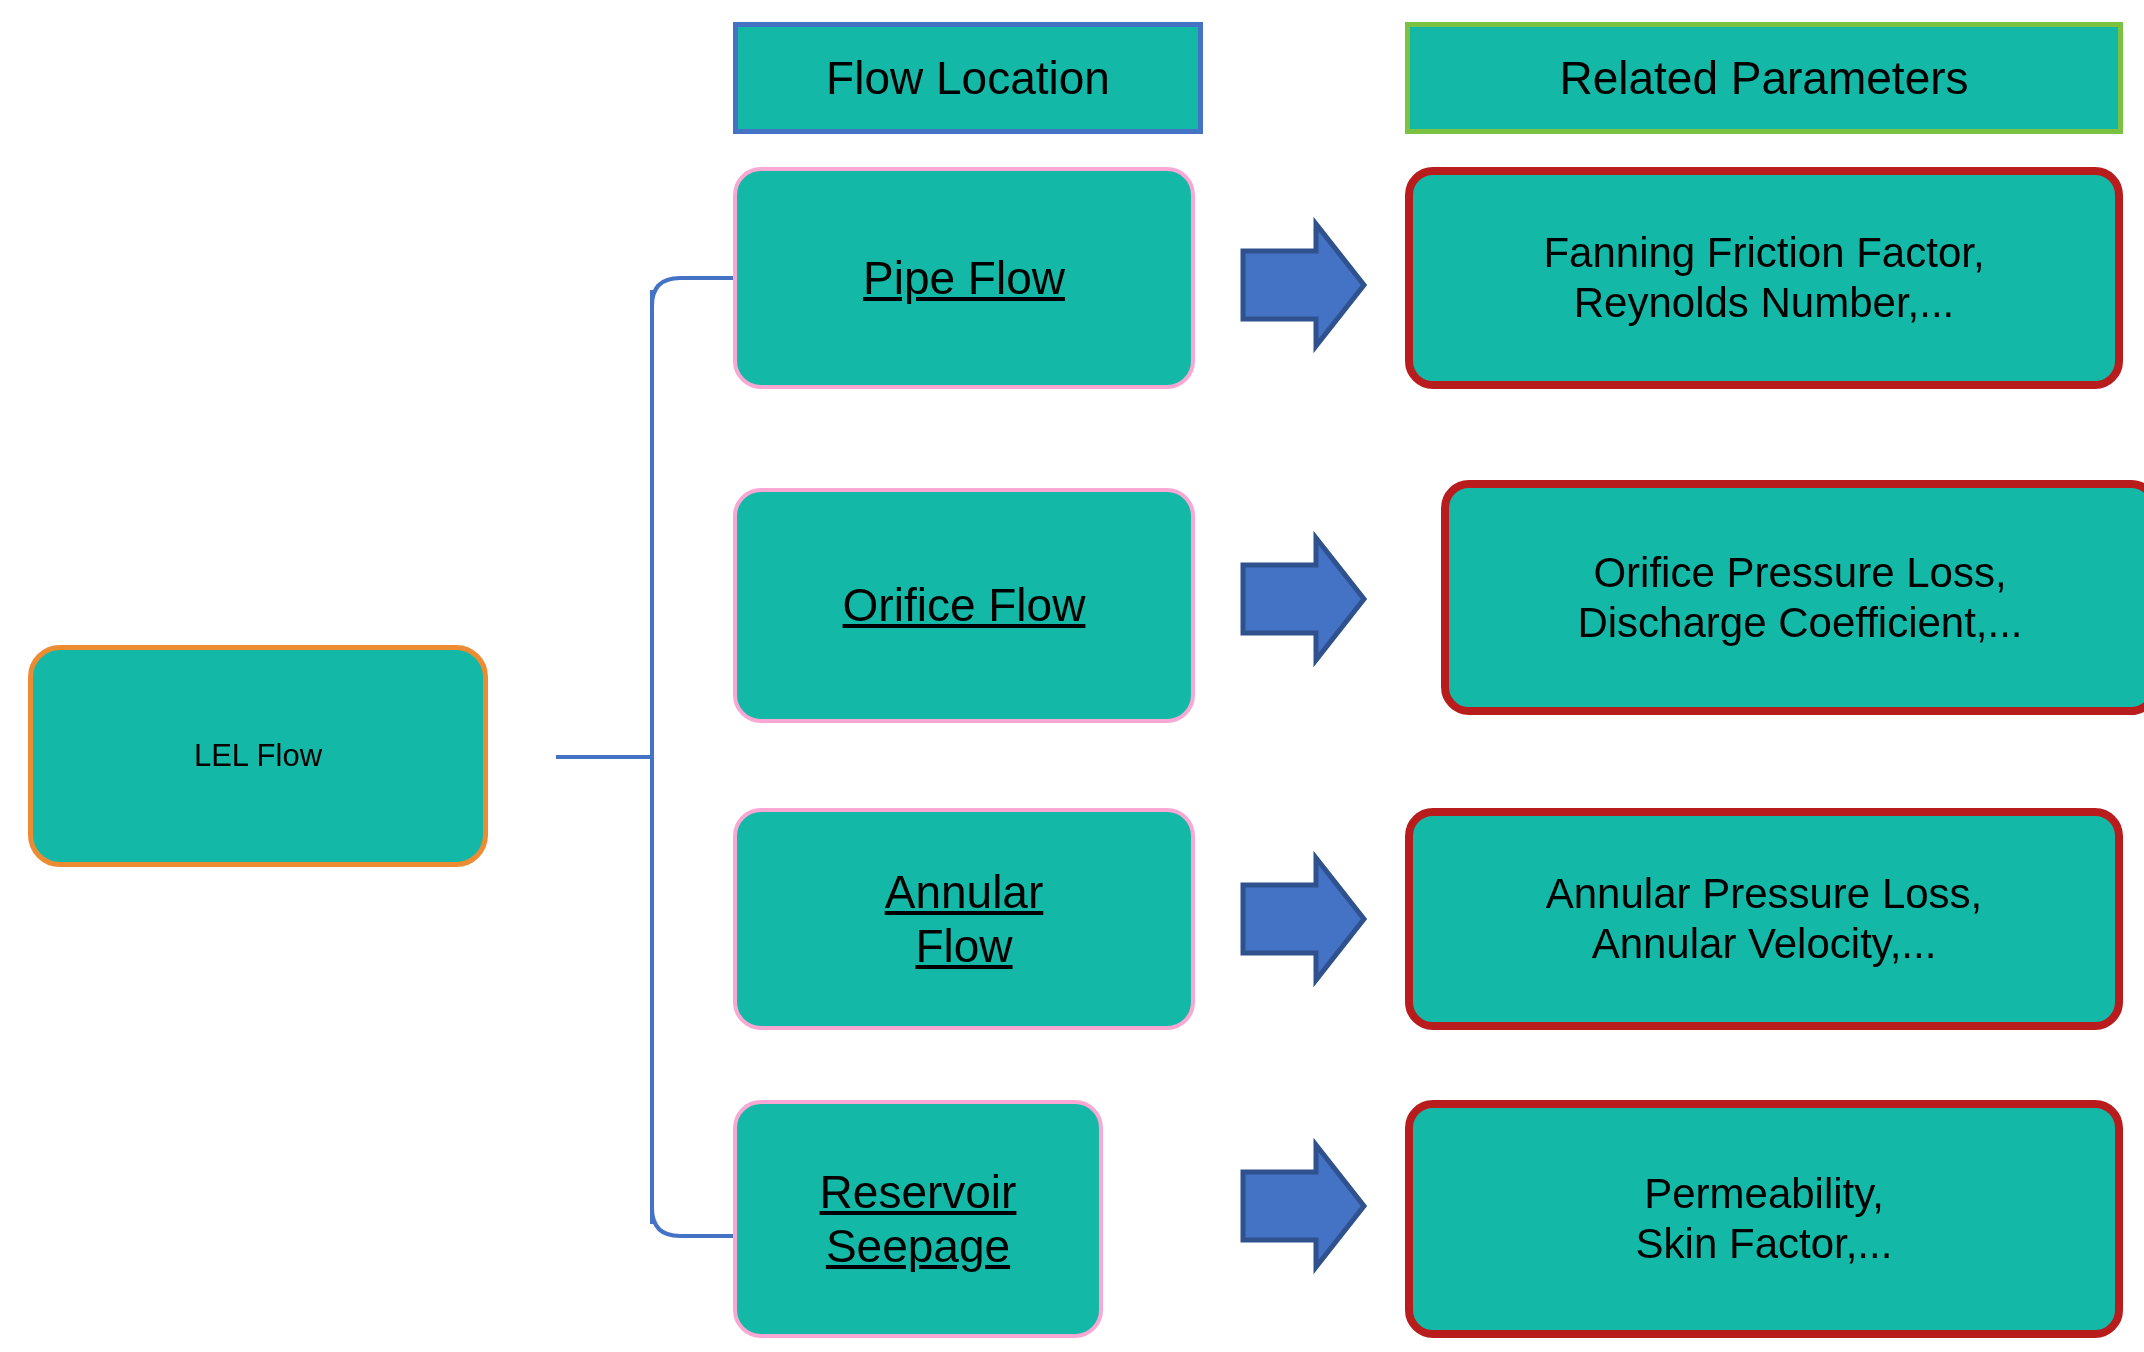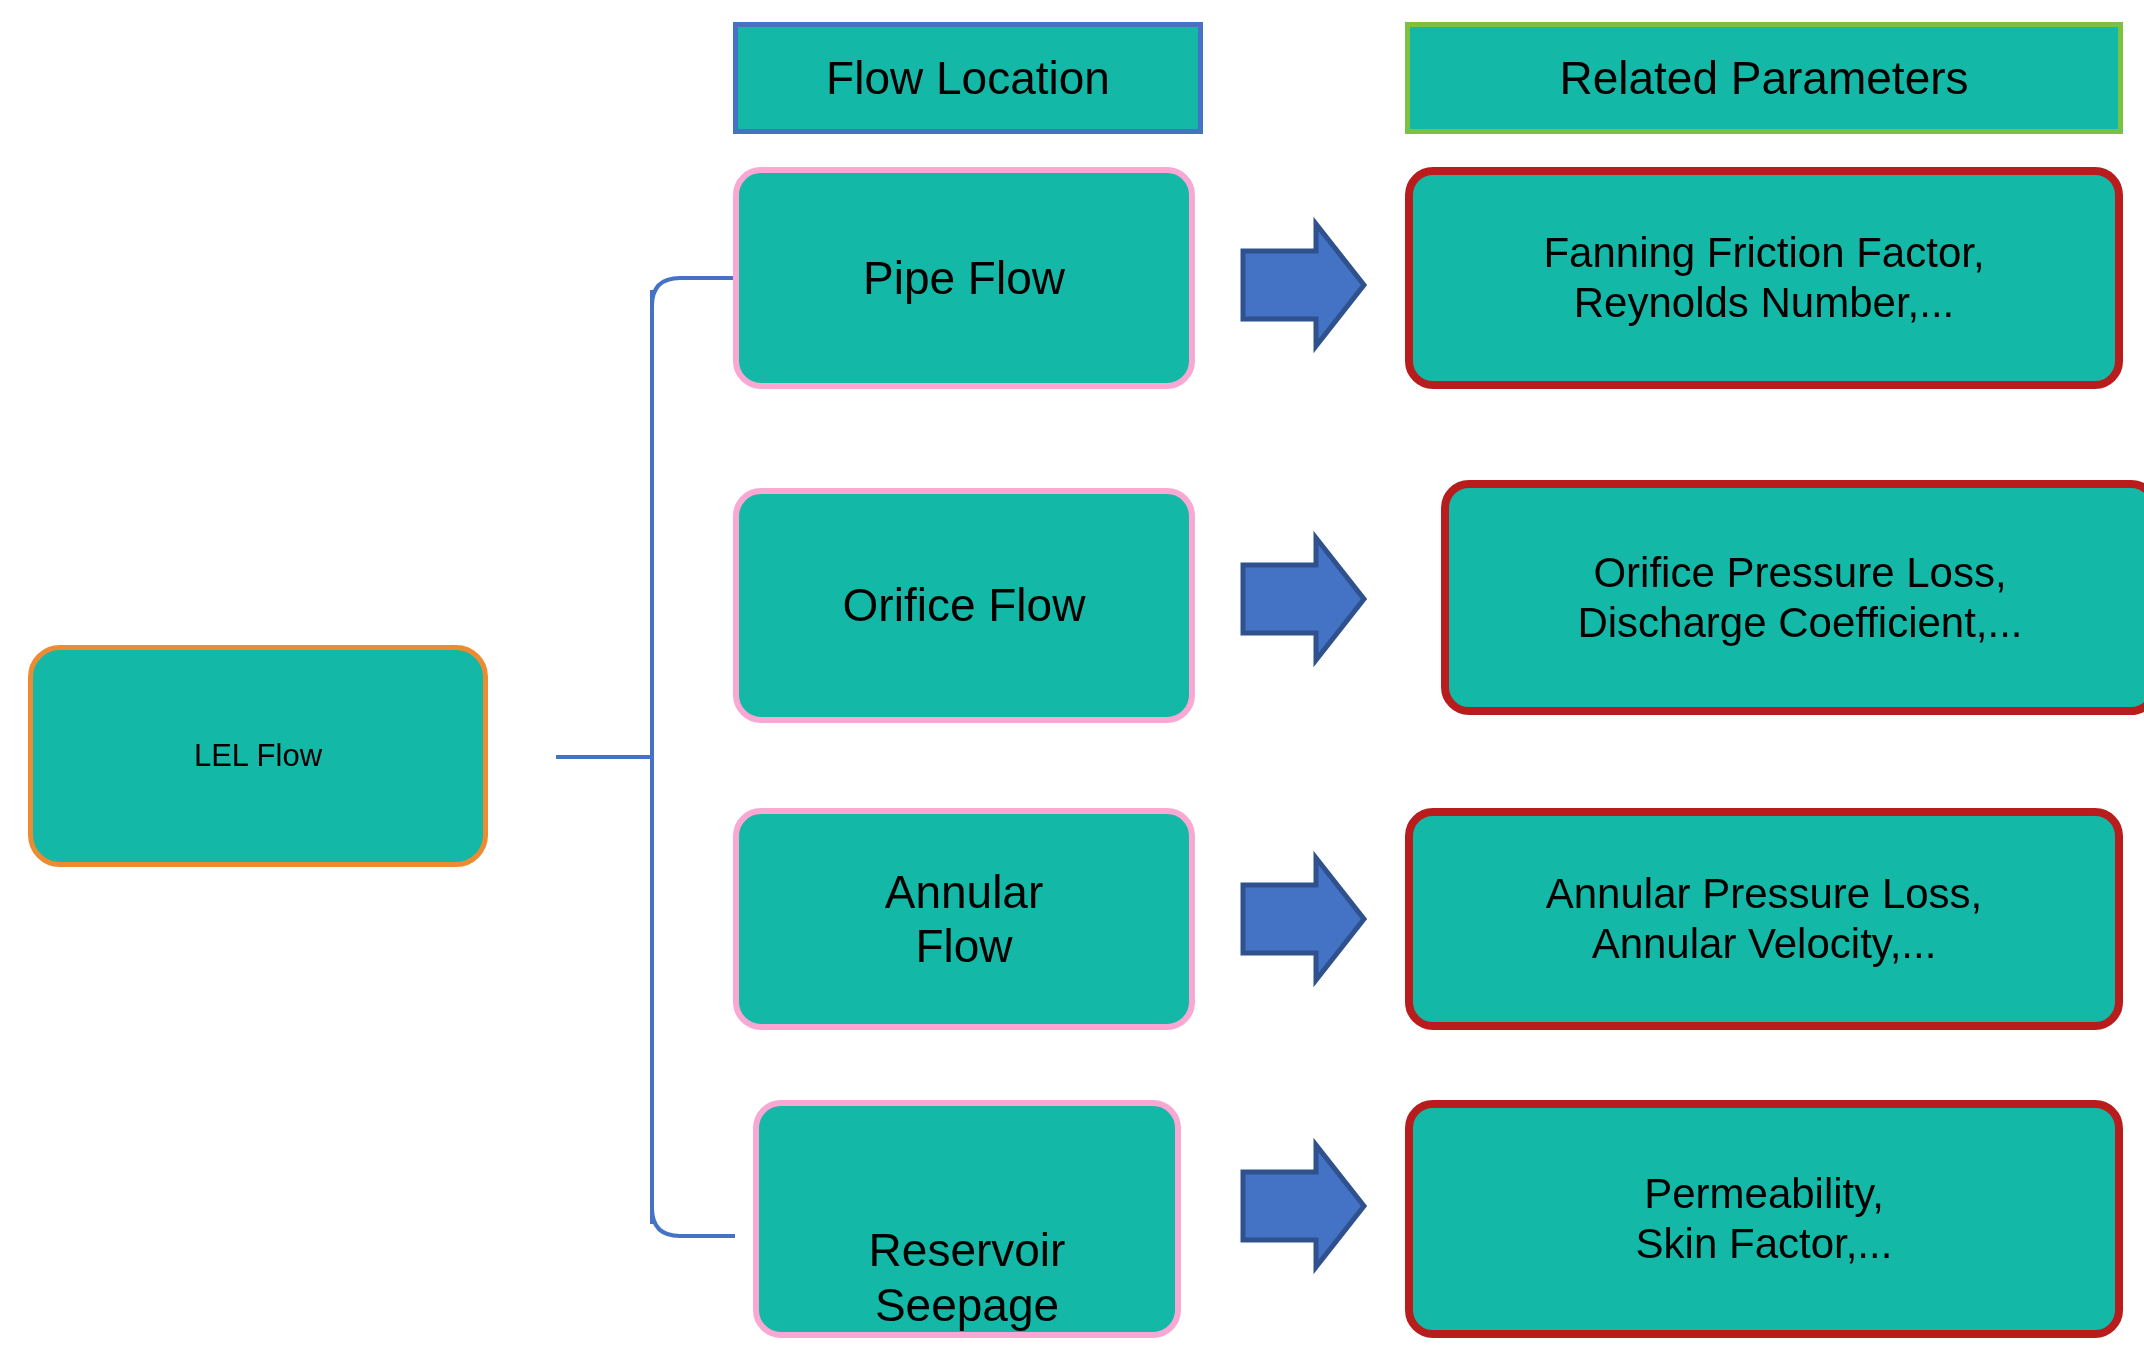--- a/index.html
+++ b/index.html
@@ -44,23 +44,24 @@
     border-width: 5px;
     border-style: solid;
     border-radius: 0;
     font-size: 46px;
   }
   .header-box.blue   { border-color: #4472C4; }
   .header-box.green  { border-color: #7CC242; }
 
   
   .flow-box {
-    border: 6px solid #f9a8d4;
+    border: 4px solid #f9a8d4;
     border-radius: 28px;
     font-size: 46px;
+    text-decoration: underline;
   }
 
   
   .param-box {
     border: 8px solid #b91c1c;
     border-radius: 28px;
     font-size: 42px;
   }
 
   
@@ -146,21 +147,21 @@
 
   <div class="node flow-box" style="left:733px; top:808px; width:462px; height:222px;">
     <span class="node-label">Annular
 Flow</span>
   </div>
   <div class="node param-box" style="left:1405px; top:808px; width:718px; height:222px;">
     <span class="node-label">Annular Pressure Loss,
 Annular Velocity,...</span>
   </div>
 
-  <div class="node flow-box" style="left:753px; top:1100px; width:428px; height:238px;align-items:flex-end;">
+  <div class="node flow-box" style="left:733px; top:1100px; width:370px; height:238px;">
     <span class="node-label">Reservoir
 Seepage</span>
   </div>
   <div class="node param-box" style="left:1405px; top:1100px; width:718px; height:238px;">
     <span class="node-label">Permeability,
 Skin Factor,...</span>
   </div>
 
 </div>
 

